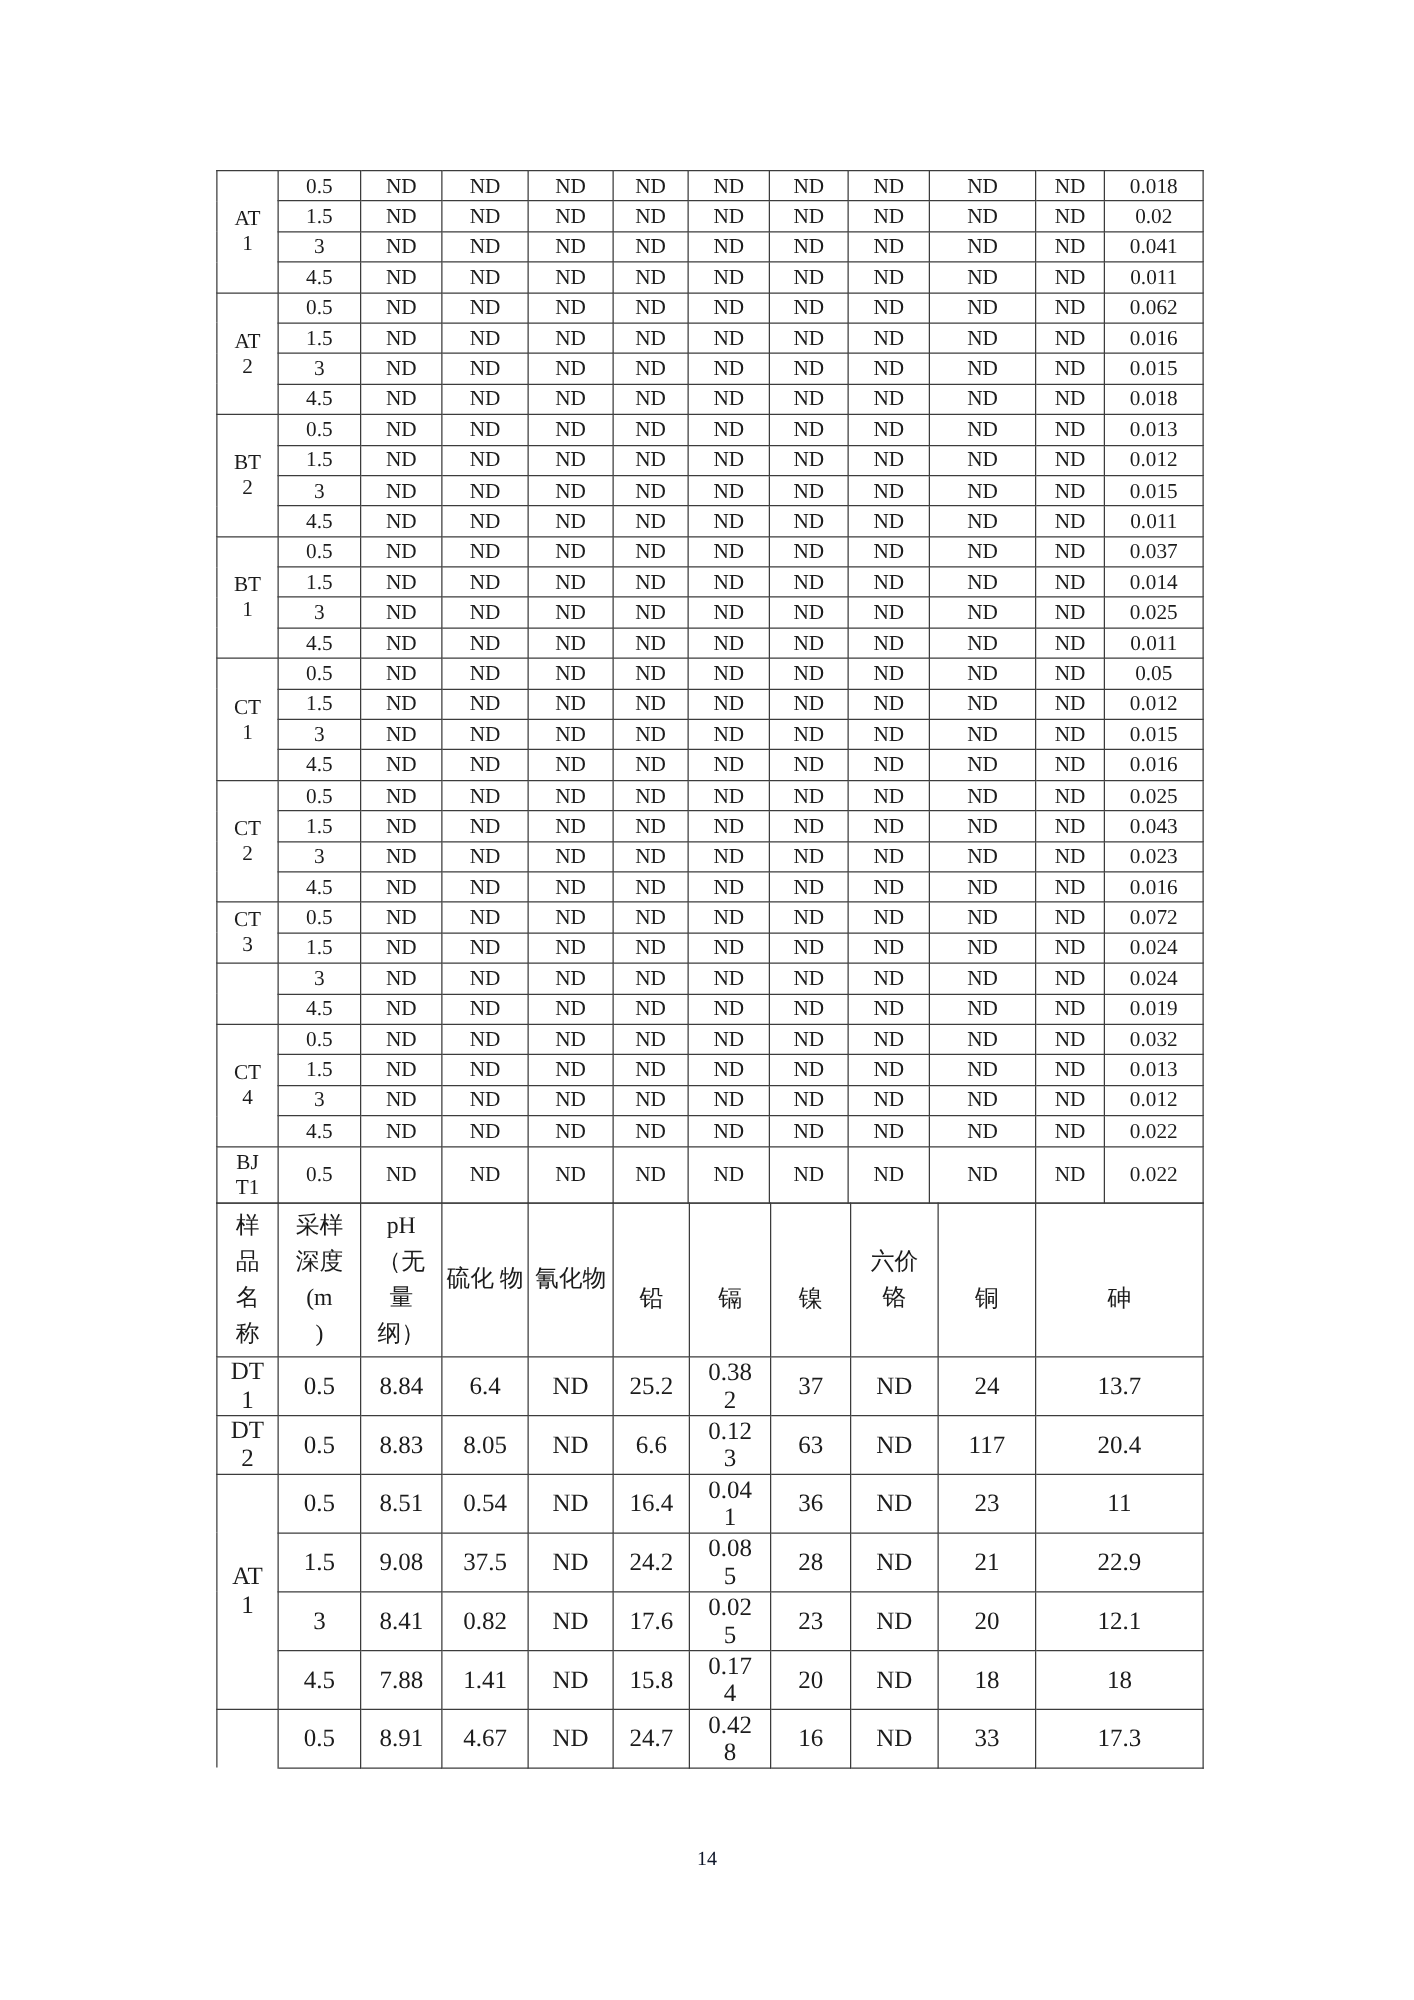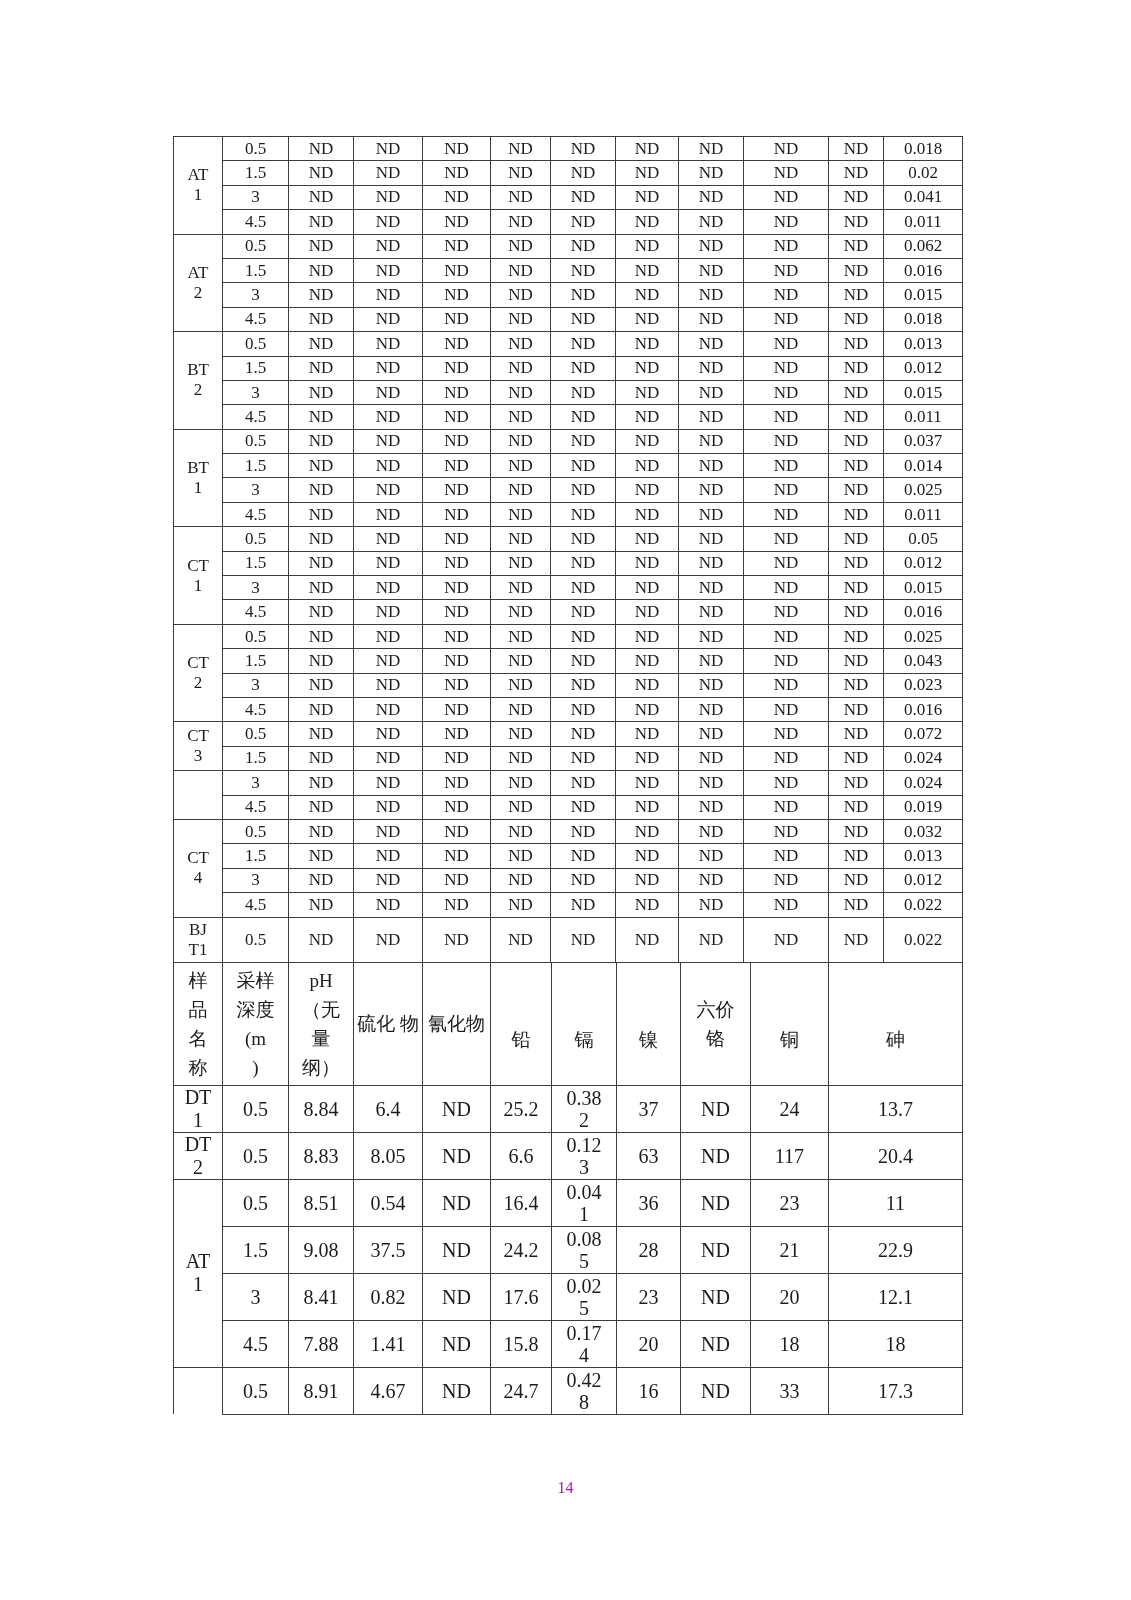--- a/index.html
+++ b/index.html
@@ -43,21 +43,21 @@
     vertical-align:top;
     white-space:pre-line;
     line-height:29px;
     font-size:19px;
     padding-top:2px;
   }
   .lower th.nw{white-space:pre;font-family:Liberation Serif, serif;}
   .lower th.mid{padding-top:31px;}
   .pageno{
     position:absolute;left:0;top:1479px;width:100%;
-    text-align:center;font-size:16px;color:#a21caf;
+    text-align:center;font-size:16px;color:#0f172a;
   }
 </style>
 </head>
 <body>
 
 <div class="page">
   <div class="tables">
 
     <table class="tbl upper">
       <colgroup>

